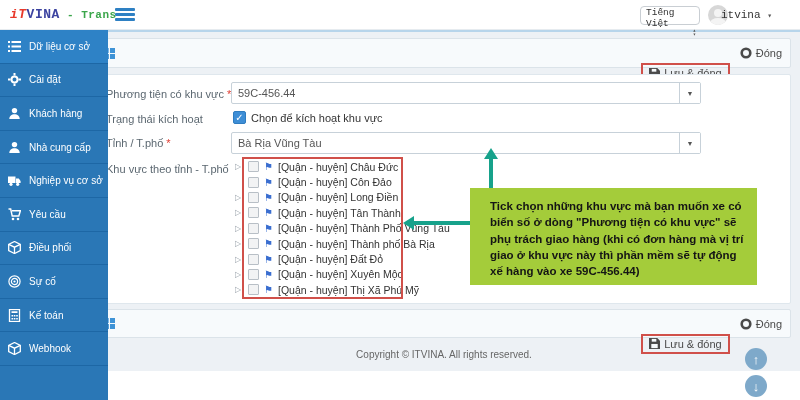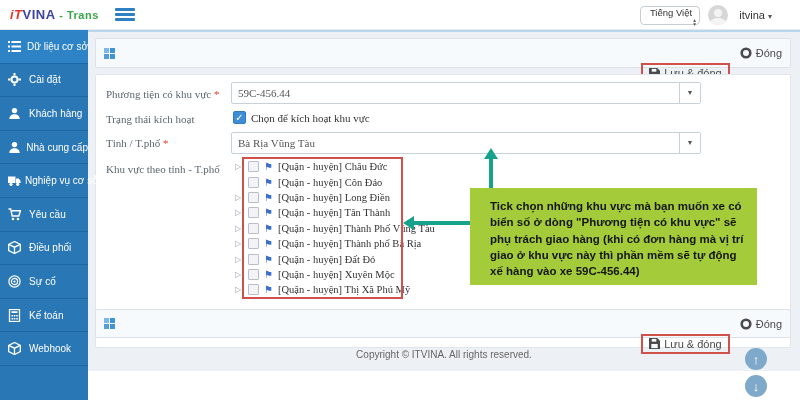--- a/index.html
+++ b/index.html
@@ -4,38 +4,38 @@
 <style>
   * { margin:0; padding:0; box-sizing:border-box; }
   html,body { background:#fff; }
   #app {
     position:relative; width:800px; height:400px; overflow:hidden;
     font-family:"Liberation Sans", sans-serif; background:#fff;
   }
   .abs { position:absolute; }
 
   
-  .header { left:0; top:0; width:800px; height:30px; background:#fff; border-bottom:1px solid #e6ebef; z-index:5; }
+  .header { left:0; top:0; width:800px; height:30px; background:#fff; border-bottom:1px solid #e6ebef; z-index:5;font-family:Liberation Mono, monospace; }
   .logo { left:10px; top:7px; font-size:13px; font-weight:bold; letter-spacing:.5px; }
   .logo .l-it { color:#e8392b; font-style:italic; }
   .logo .l-vina { color:#3c43a0; }
   .logo .l-suffix { color:#3aa54a; font-size:11px; }
   .hamburger { left:115px; top:8px; width:20px; cursor:pointer; }
   .hamburger i { display:block; height:3px; background:#2e80c3; margin-bottom:2px; border-radius:1px; }
   .lang-select { right:100px; top:6px; width:60px; height:19px; border:1px solid #c9ced3; border-radius:4px;
     background:#fff; display:flex; align-items:center; padding:0 3px 0 5px; font-size:9.5px; color:#333; cursor:pointer;flex-direction:column; }
   .lang-select .sel-arrows { margin-left:auto; display:flex; flex-direction:column; line-height:4px; font-size:5.5px; color:#555; }
   .avatar { right:72px; top:5px; width:20px; height:20px; border-radius:50%; background:#d7d7d7; overflow:hidden; }
   .avatar .a-head { position:absolute; left:6px; top:4px; width:8px; height:8px; border-radius:50%; background:#f4f4f4; }
   .avatar .a-body { position:absolute; left:2px; top:13px; width:16px; height:10px; border-radius:50%; background:#f4f4f4; }
   .user-menu { right:28px; top:9px; font-size:11px; color:#333; cursor:pointer; }
   .user-menu .caret { font-size:8px; color:#555; }
 
   
-  .sidebar { left:0; top:30px; width:88px; height:370px; background:#2a77b6; z-index:4; }
+  .sidebar { left:0; top:30px; width:108px; height:370px; background:#2a77b6; z-index:4; }
   .side-item { display:flex; align-items:center; height:33.6px; padding-left:8px;
     border-bottom:1px solid #1d67a5; cursor:pointer; }
   .side-item.active { background:#2e82c6; }
   .side-item .s-icon { width:17px; display:flex; align-items:center; }
   .side-item .s-label { color:#fff; font-size:10px; margin-left:4px; white-space:nowrap; }
 
   
   .content-bg { left:88px; top:30px; width:712px; height:341px; background:#edf1f5; border-top:2px solid #b7d5eb; }
   .content-white-bottom { left:88px; top:371px; width:712px; height:29px; background:#fff; }
 
@@ -44,21 +44,21 @@
   .toolbar.t1 { top:38px; } .toolbar.t2 { top:309px; height:29px; }
   .grid-icon { width:11px; height:11px; display:grid; grid-template-columns:5px 5px; grid-template-rows:5px 5px; gap:1px; cursor:pointer; }
   .grid-icon i:nth-child(1){background:#7db8e8;} .grid-icon i:nth-child(2){background:#3f93d6;}
   .grid-icon i:nth-child(3){background:#559fd9;} .grid-icon i:nth-child(4){background:#3f93d6;}
   .tb-spacer { flex:1; }
   .red-outline { border:2px solid #d0504a; padding:2px 6px; display:flex; align-items:center; background:transparent;margin-top:40px; }
   .tb-btn { display:flex; align-items:center; gap:4px; font-size:11px; color:#4a4a4a; cursor:pointer; white-space:nowrap; }
   .tb-btn + .tb-btn, .red-outline + .tb-btn { margin-left:10px; }
 
   
-  .panel { left:95px; top:74px; width:696px; height:274px; background:#fff; border:1px solid #dfe7ed; border-radius:2px;font-family:Liberation Serif, serif; }
+  .panel { left:95px; top:74px; width:696px; height:230px; background:#fff; border:1px solid #dfe7ed; border-radius:2px; }
   .f-label { position:absolute; left:10px; font-size:11px; color:#5b6770; white-space:nowrap; }
   .req { color:#e03c31; }
   .f-input { position:absolute; left:135px; width:470px; height:22px; background:#fff; border:1px solid #c7d1d9; border-radius:2px;
     display:flex; align-items:center; font-size:11px; color:#555; }
   .f-input .val { flex:1; padding:0 6px; white-space:nowrap; overflow:hidden; }
   .f-input .dd { width:21px; align-self:stretch; border-left:1px solid #c7d1d9; display:flex; align-items:center; justify-content:center;
     font-size:7px; color:#555; cursor:pointer; background:#fff; }
   .cbx-row { position:absolute; left:137px; display:flex; align-items:center; gap:5px; }
   .cbx-checked { width:13px; height:13px; background:#3e8ed6; border:1px solid #2f7cc0; border-radius:2px; color:#fff;
     font-size:10px; line-height:12px; text-align:center; cursor:pointer; }

